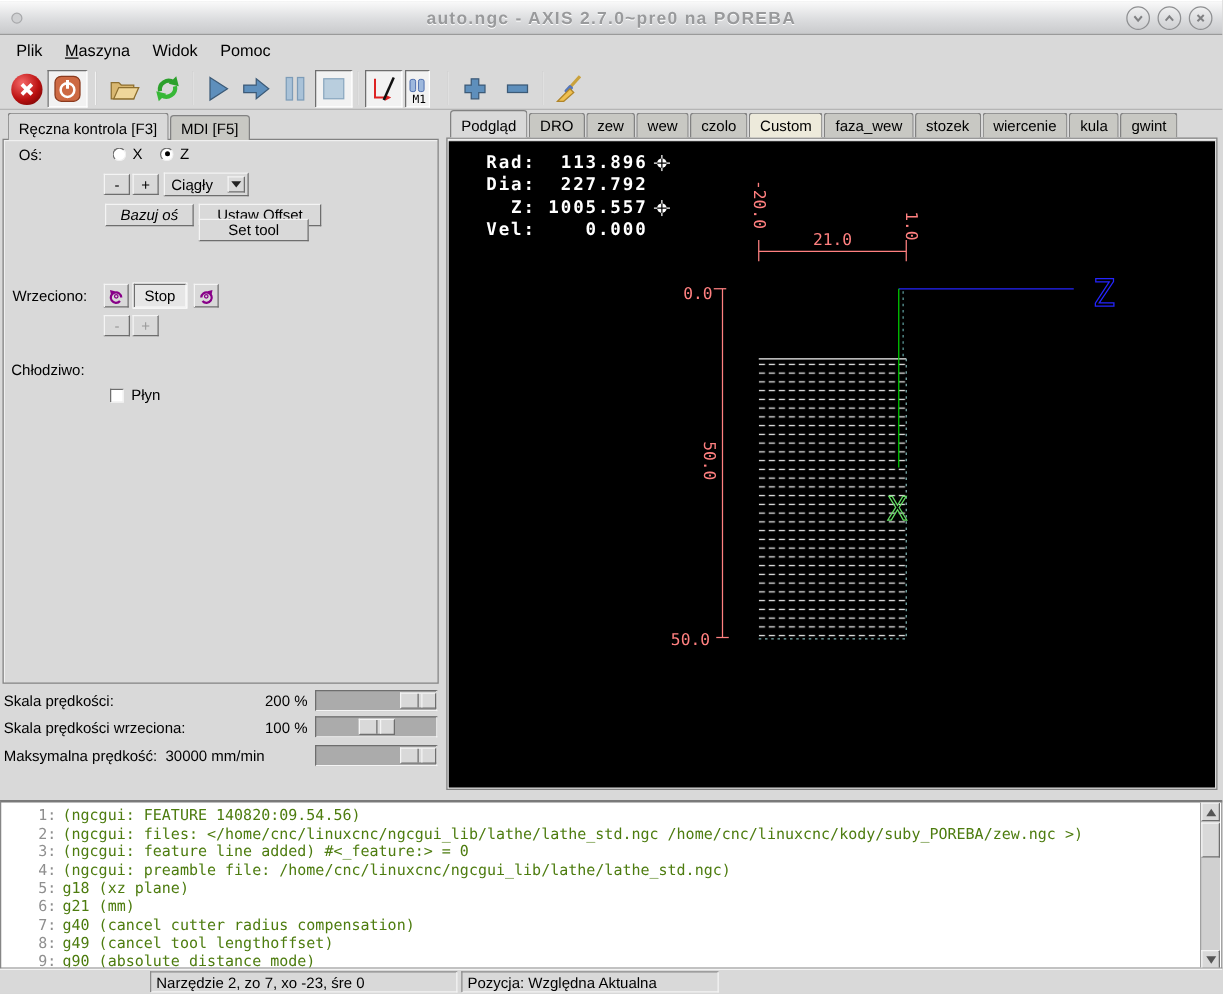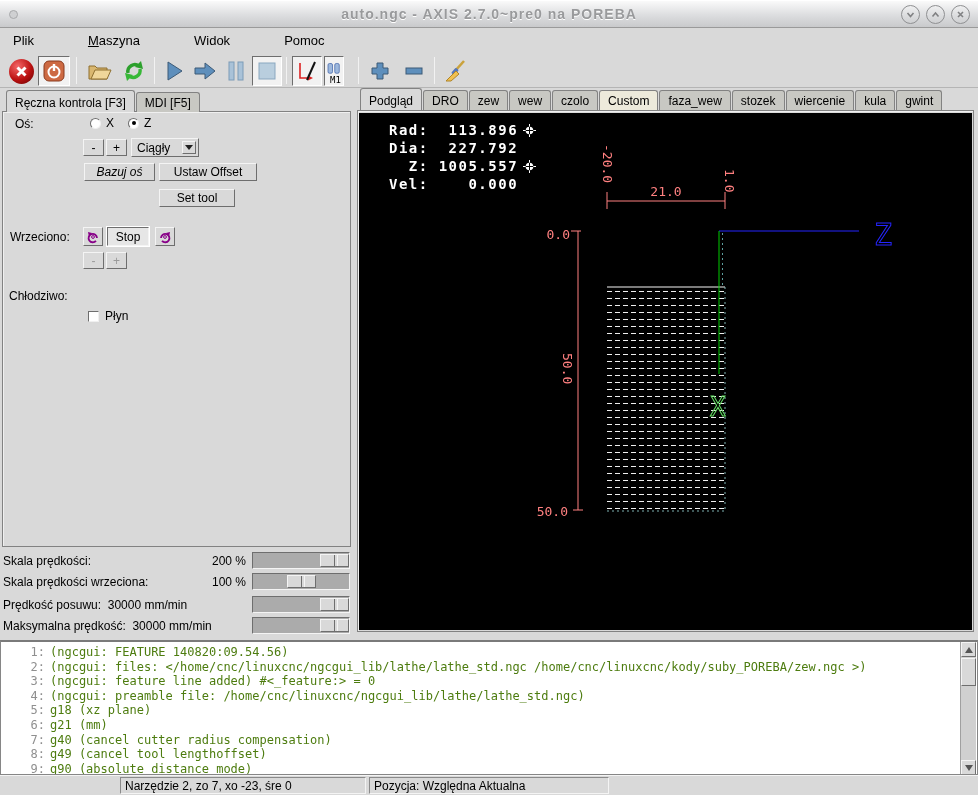--- a/index.html
+++ b/index.html
@@ -14,21 +14,21 @@
     font-size:14px; font-weight:bold; color:#999a9c; text-shadow:0 1px 0 #ffffff; letter-spacing:1px; }
   .win-menu-dot { position:absolute; left:9px; top:9px; width:9px; height:9px; border-radius:50%;
     background:#cfd0d2; border:1px solid #a8a9ab; }
   .win-controls { position:absolute; right:8px; top:4px; display:flex; gap:6px; }
   .win-btn { width:19px; height:19px; border-radius:50%; border:1px solid #8f9092; background:transparent;
     display:flex; align-items:center; justify-content:center; }
   .win-btn svg { stroke:#808183; stroke-width:1.6; fill:none; }
 
   
   .menubar { position:absolute; left:0; top:29px; width:978px; height:23px; background:#d9d9d9;
-    display:flex; align-items:center; padding-left:4px;gap:36px; }
+    display:flex; align-items:center; padding-left:4px; }
   .menu-item { padding:2px 9px; font-size:13px; }
   .menu-item[data-mnemonic="true"]::first-letter { text-decoration:underline; }
 
   
   .toolbar { position:absolute; left:0; top:52px; width:978px; height:36px; background:#d9d9d9;
     border-bottom:1px solid #b5b5b5; }
   .tbtn { position:absolute; top:56px; height:30px; display:flex; align-items:center; justify-content:center;
     border:1px solid transparent; }
   .tbtn.pressed { border-color:#6e6e6e #ffffff #ffffff #6e6e6e; background:#f2f2f2; }
   .tsep { position:absolute; top:57px; width:1px; height:27px; background:#9a9a9a; border-right:1px solid #f2f2f2; }
@@ -255,21 +255,21 @@
 <div class="btn" style="left:106px;top:139px;width:21px;height:17px;">+</div>
 <div class="combo" style="left:131px;top:138px;width:68px;height:19px;">
   <span>Ciągły</span>
   <span class="arrowbox">
       <span class="arr"></span>
     </span>
 </div>
 
 <div class="btn" style="left:84px;top:163px;width:71px;height:18px;font-style:italic;">Bazuj oś</div>
 <div class="btn" style="left:159px;top:163px;width:98px;height:18px;">Ustaw Offset</div>
-<div class="btn" style="left:159px;top:189px;width:76px;height:18px;">Set tool</div>
+<div class="btn" style="left:159px;top:175px;width:88px;height:18px;">Set tool</div>
 
 <div class="lbl" style="left:10px;top:230px;">Wrzeciono:</div>
 <div class="btn" style="left:83px;top:227px;width:20px;height:19px;">
   <svg width="14" height="14" viewBox="0 0 14 14">
     <path d="M11,8 a4.2,4.2 0 1 0 -1,2.8" fill="none" stroke="#880088" stroke-width="1.8"></path>
     <polygon points="2,2 6,3 3,7" fill="#880088"></polygon>
     <circle cx="7" cy="7" r="1.4" fill="none" stroke="#880088"></circle>
   </svg>
 </div>
 <div class="btn sunken" style="left:107px;top:227px;width:42px;height:19px;">Stop</div>
@@ -300,27 +300,20 @@
     </div>
 
     <div class="slider-row" style="position:relative;margin-bottom:3px;">
       <span class="sl-label">Skala prędkości wrzeciona:</span>
       <span class="sl-value">100 %</span>
       <span class="sl-trough">
         <span class="sl-handle" style="left: calc(50% - 14.5px);"></span>
       </span>
     </div>
 
-    <div class="slider-row" style="position:relative;margin-bottom:1px;">
-      <span class="sl-label">Prędkość posuwu:  30000 mm/min</span>
-      <span class="sl-value"></span>
-      <span class="sl-trough">
-        <span class="sl-handle" style="left: calc(100% - 29px);"></span>
-      </span>
-    </div>
 
     <div class="slider-row" style="position:relative;margin-bottom:1px;">
       <span class="sl-label">Maksymalna prędkość:  30000 mm/min</span>
       <span class="sl-value"></span>
       <span class="sl-trough">
         <span class="sl-handle" style="left: calc(100% - 29px);"></span>
       </span>
     </div>
 
 </div>
@@ -472,14 +465,14 @@
     <div class="vs-thumb"></div>
     <div class="vs-btn" style="bottom:0;">
         <span class="tri-down"></span>
       </div>
   </div>
 </div>
 
 <div class="statusbar">
   <div class="status-cell" style="width:115px;margin-top:21px;">WŁĄCZONY</div>
   <div class="status-cell" style="width:246px;">Narzędzie 2, zo 7, xo -23, śre 0</div>
-  <div class="status-cell" style="width:240px;">Pozycja: Względna Aktualna</div>
+  <div class="status-cell" style="width:206px;">Pozycja: Względna Aktualna</div>
 </div>
 
 </body></html>

